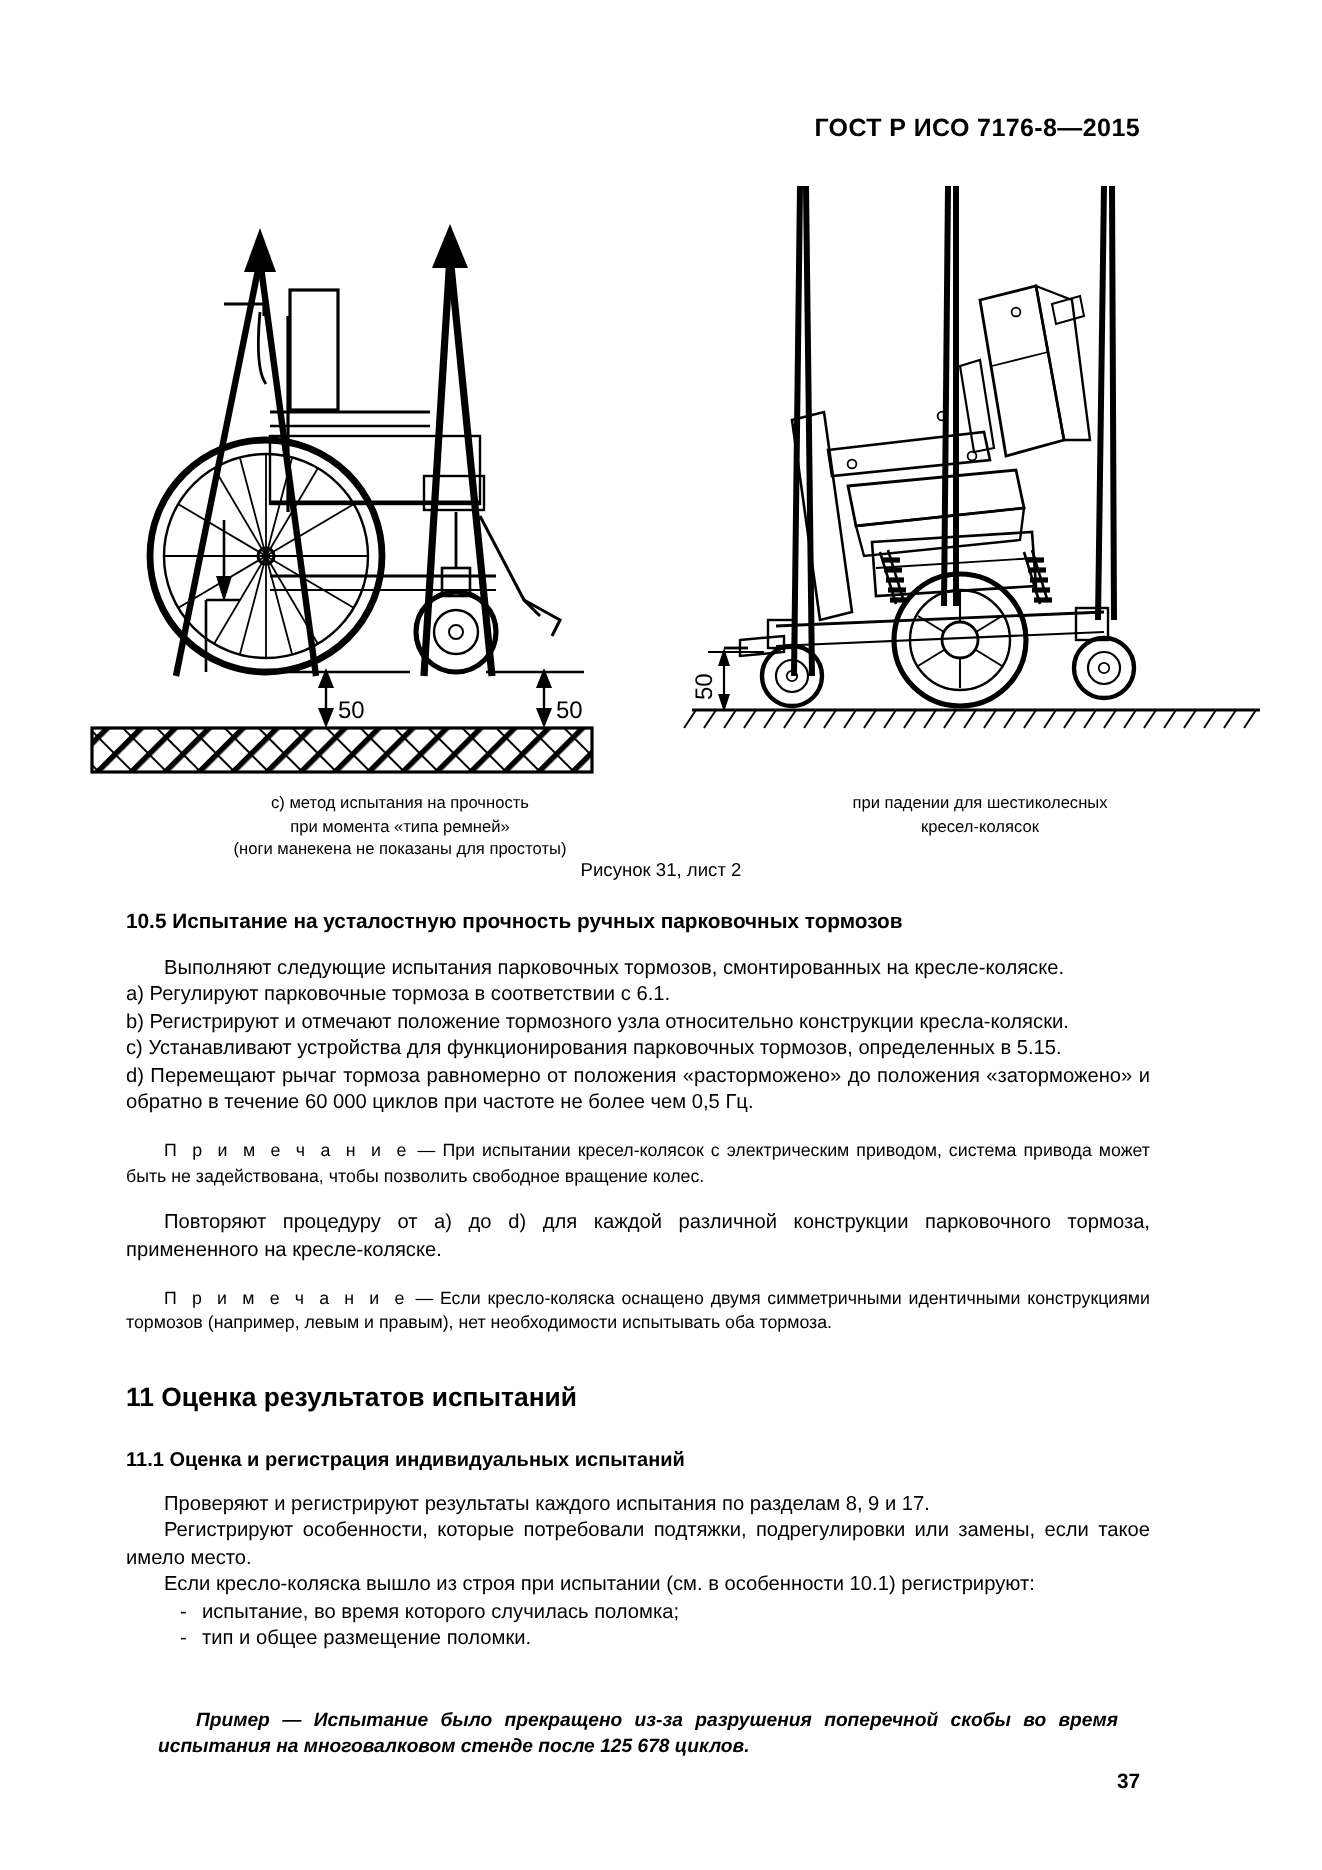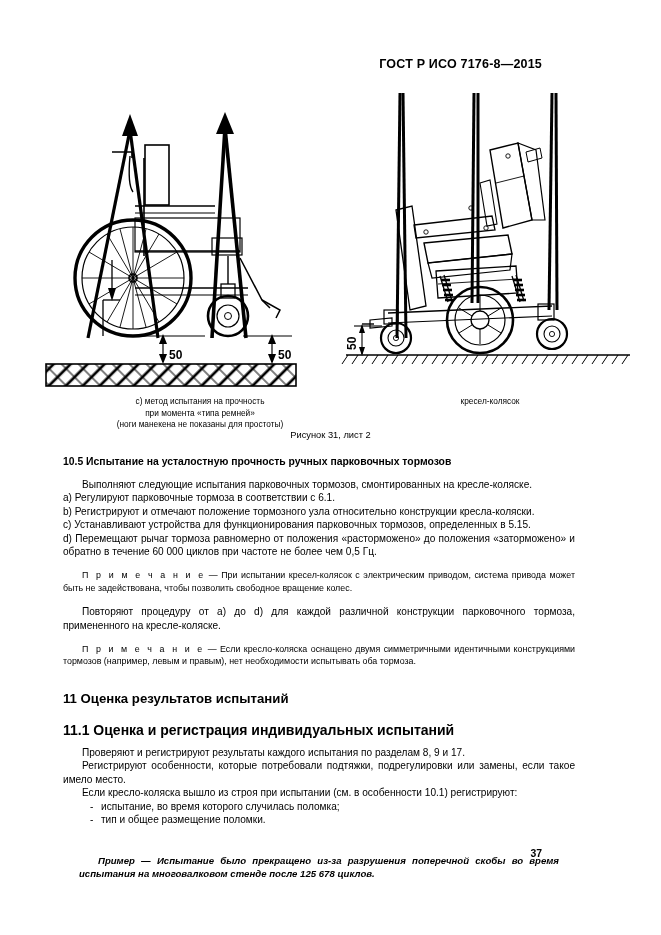--- a/index.html
+++ b/index.html
@@ -13,20 +13,21 @@
     position: relative;
     font-family: "Liberation Sans", sans-serif;
     color: #000000;
     overflow: hidden;
   }
   .page {
     position: absolute;
     left: 0; top: 0;
     width: 590px;
     height: 935px;
+    padding-left: 28px;
   }
 
   
   .doc-header {
     position: absolute;
     top: 57px;
     right: 48px;
     font-size: 12.5px;
     font-weight: bold;
     letter-spacing: 0.2px;
@@ -37,21 +38,20 @@
   .figures {
     position: absolute;
     top: 88px;
     left: 0;
     width: 661px;
     height: 300px;
   }
   .fig {
     position: absolute;
     top: 0;
-    font-weight: bold;
   }
   .fig-left { left: 40px; width: 300px; height: 300px; }
   .fig-right { left: 340px; width: 300px; height: 300px; }
 
   
   .caption {
     position: absolute;
     font-size: 8.3px;
     line-height: 11.5px;
     text-align: center;
@@ -81,21 +81,21 @@
     margin: 0 0 10px 0;
     line-height: 13px;
   }
   h2.sec-big {
     font-size: 13.2px;
     font-weight: bold;
     margin: 0;
     line-height: 16px;
   }
   h3.subsec {
-    font-size: 14px;
+    font-size: 10px;
     font-weight: bold;
     margin: 0 0 9px 0;
     line-height: 13px;
   }
   p.para {
     font-size: 10.1px;
     line-height: 13.4px;
     margin: 0;
     text-align: justify;
   }
@@ -135,21 +135,21 @@
     left: -11px;
   }
   .gap-m  { height: 11px; }
   .gap-l  { height: 17px; }
   .gap-xl { height: 23px; }
 
   
   .page-number {
     position: absolute;
     right: 48px;
-    top: 848px;
+    top: 886px;
     font-size: 10.4px;
     font-weight: bold;
   }
 
   svg { display: block; }
 </style>
 </head>
 <body>
 
 <div class="page">
@@ -386,20 +386,21 @@
     </div>
   </div>
 
   <div class="caption cap-left">
     <div>c) метод испытания на прочность</div>
     <div>при момента «типа ремней»</div>
     <div>(ноги манекена не показаны для простоты)</div>
   </div>
 
   <div class="caption cap-right">
+    <div>при падении для шестиколесных</div>
     <div>кресел-колясок</div>
   </div>
 
   <div class="fig-number">Рисунок 31, лист 2</div>
 
   <div class="body">
 
     <h2 class="sec">10.5 Испытание на усталостную прочность ручных парковочных тормозов</h2>
 
     <p class="para indent">Выполняют следующие испытания парковочных тормозов, смонтированных на кресле-коляске.</p>

